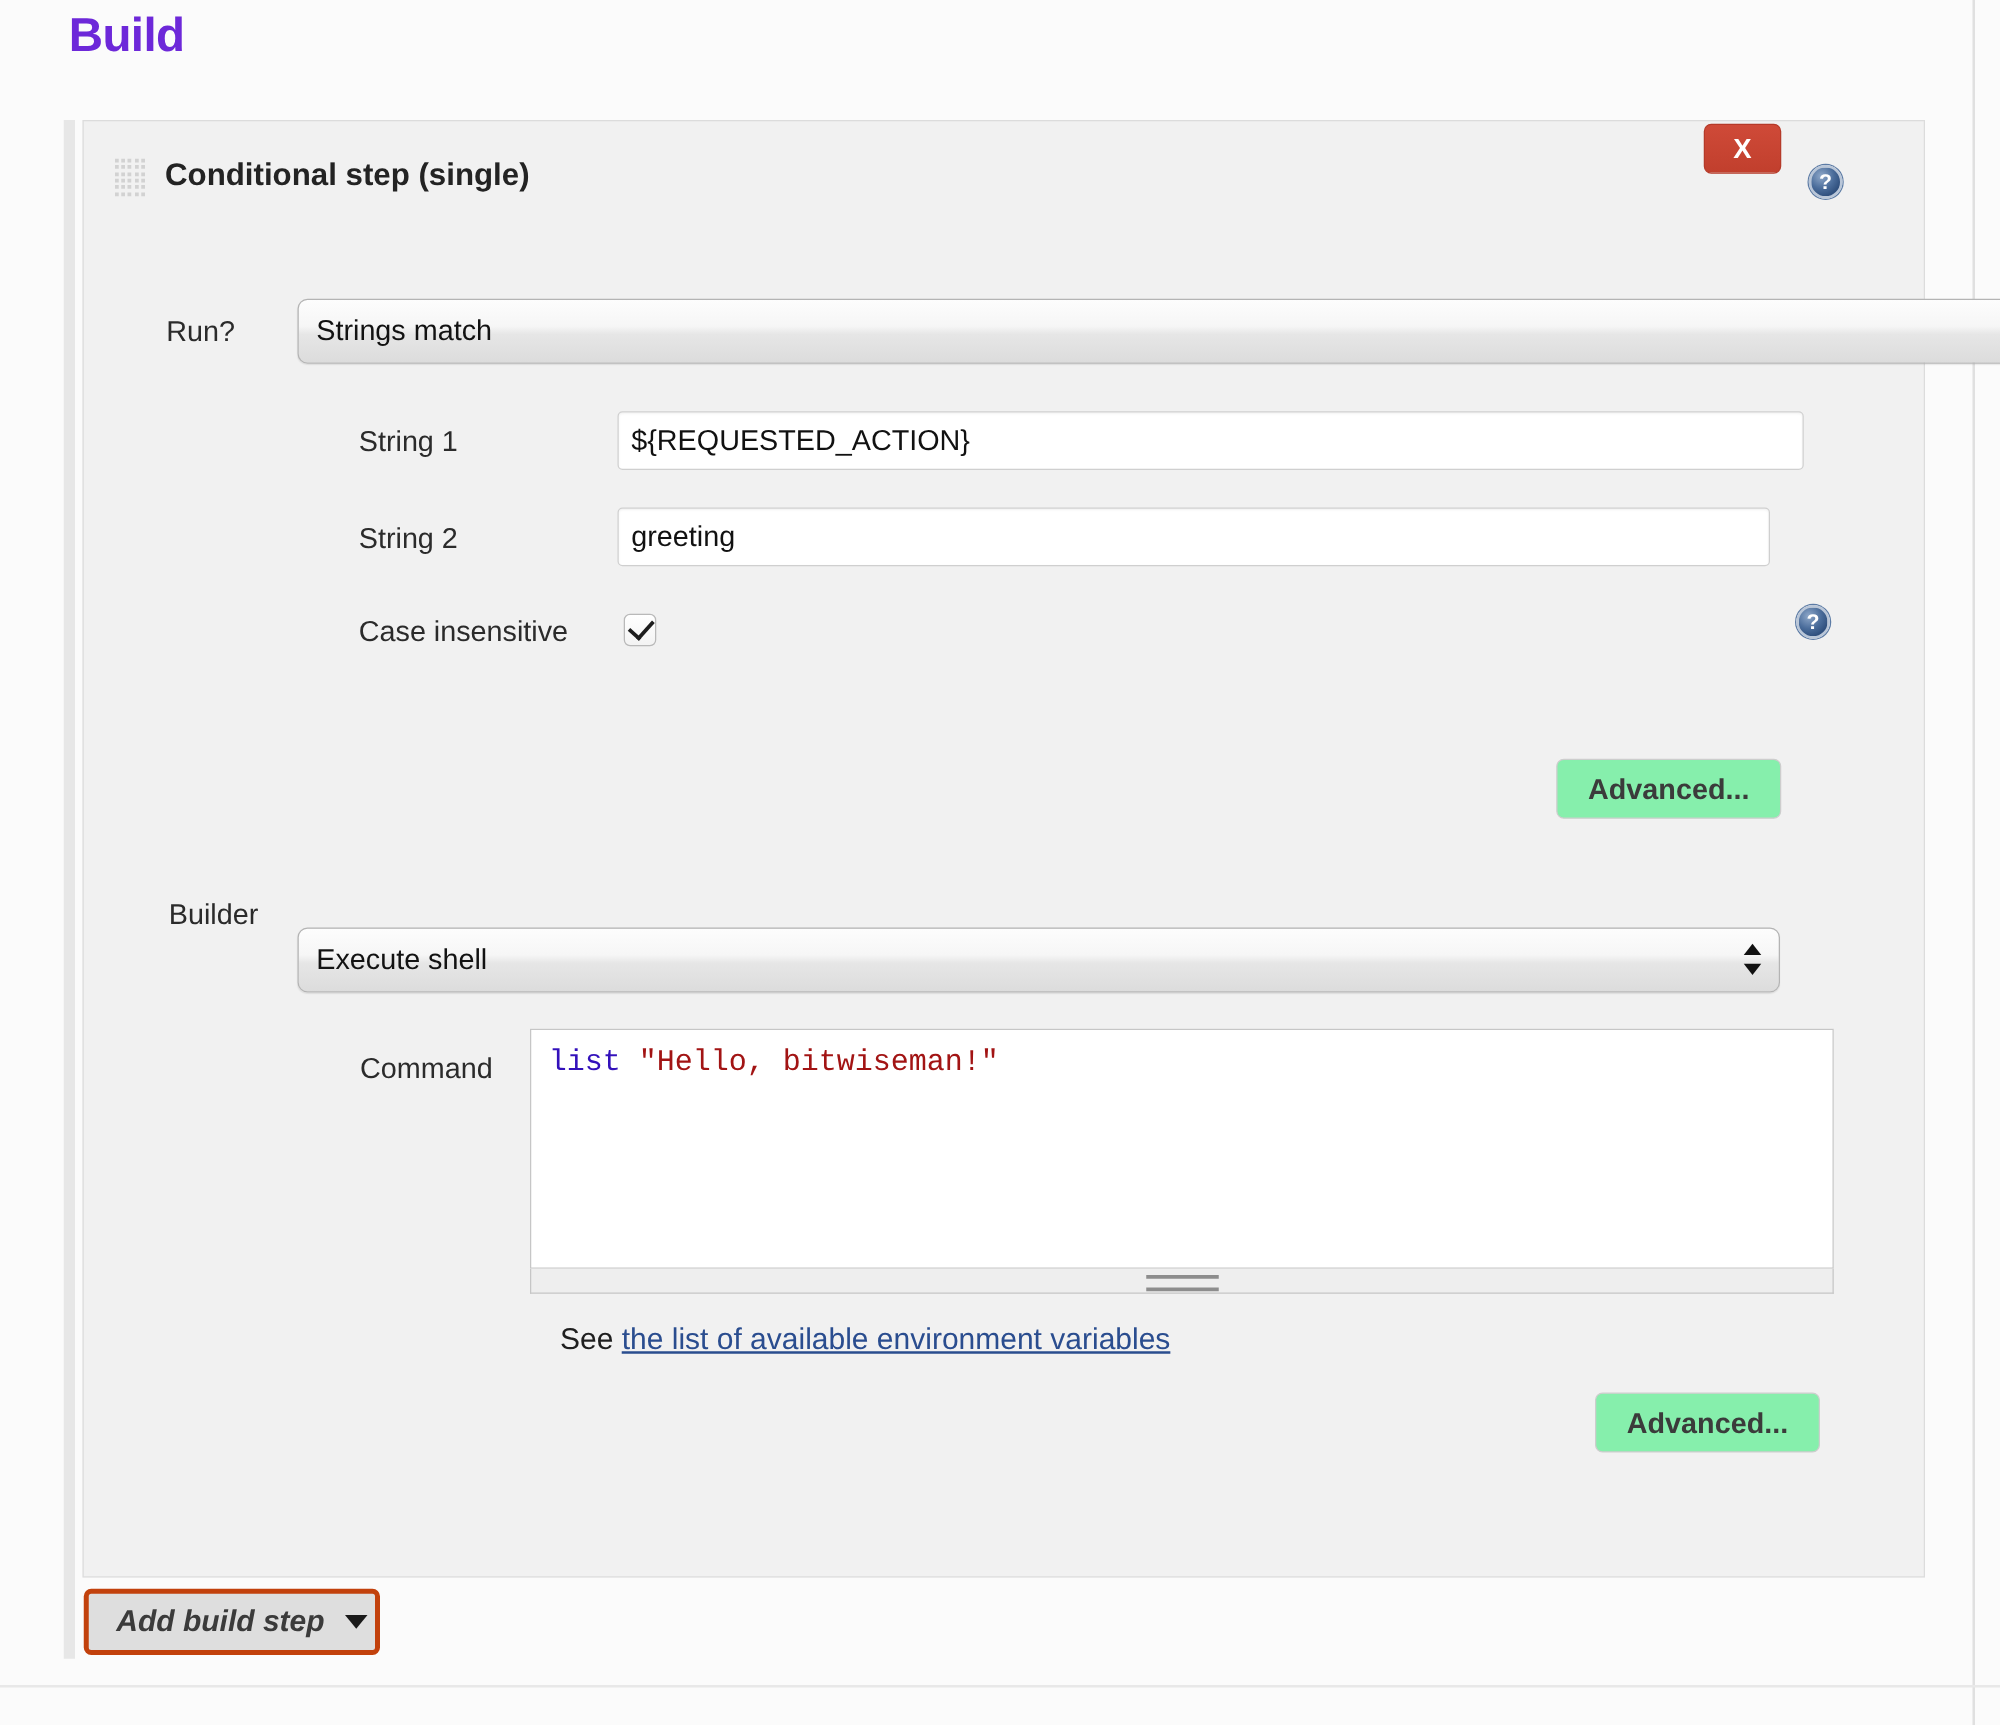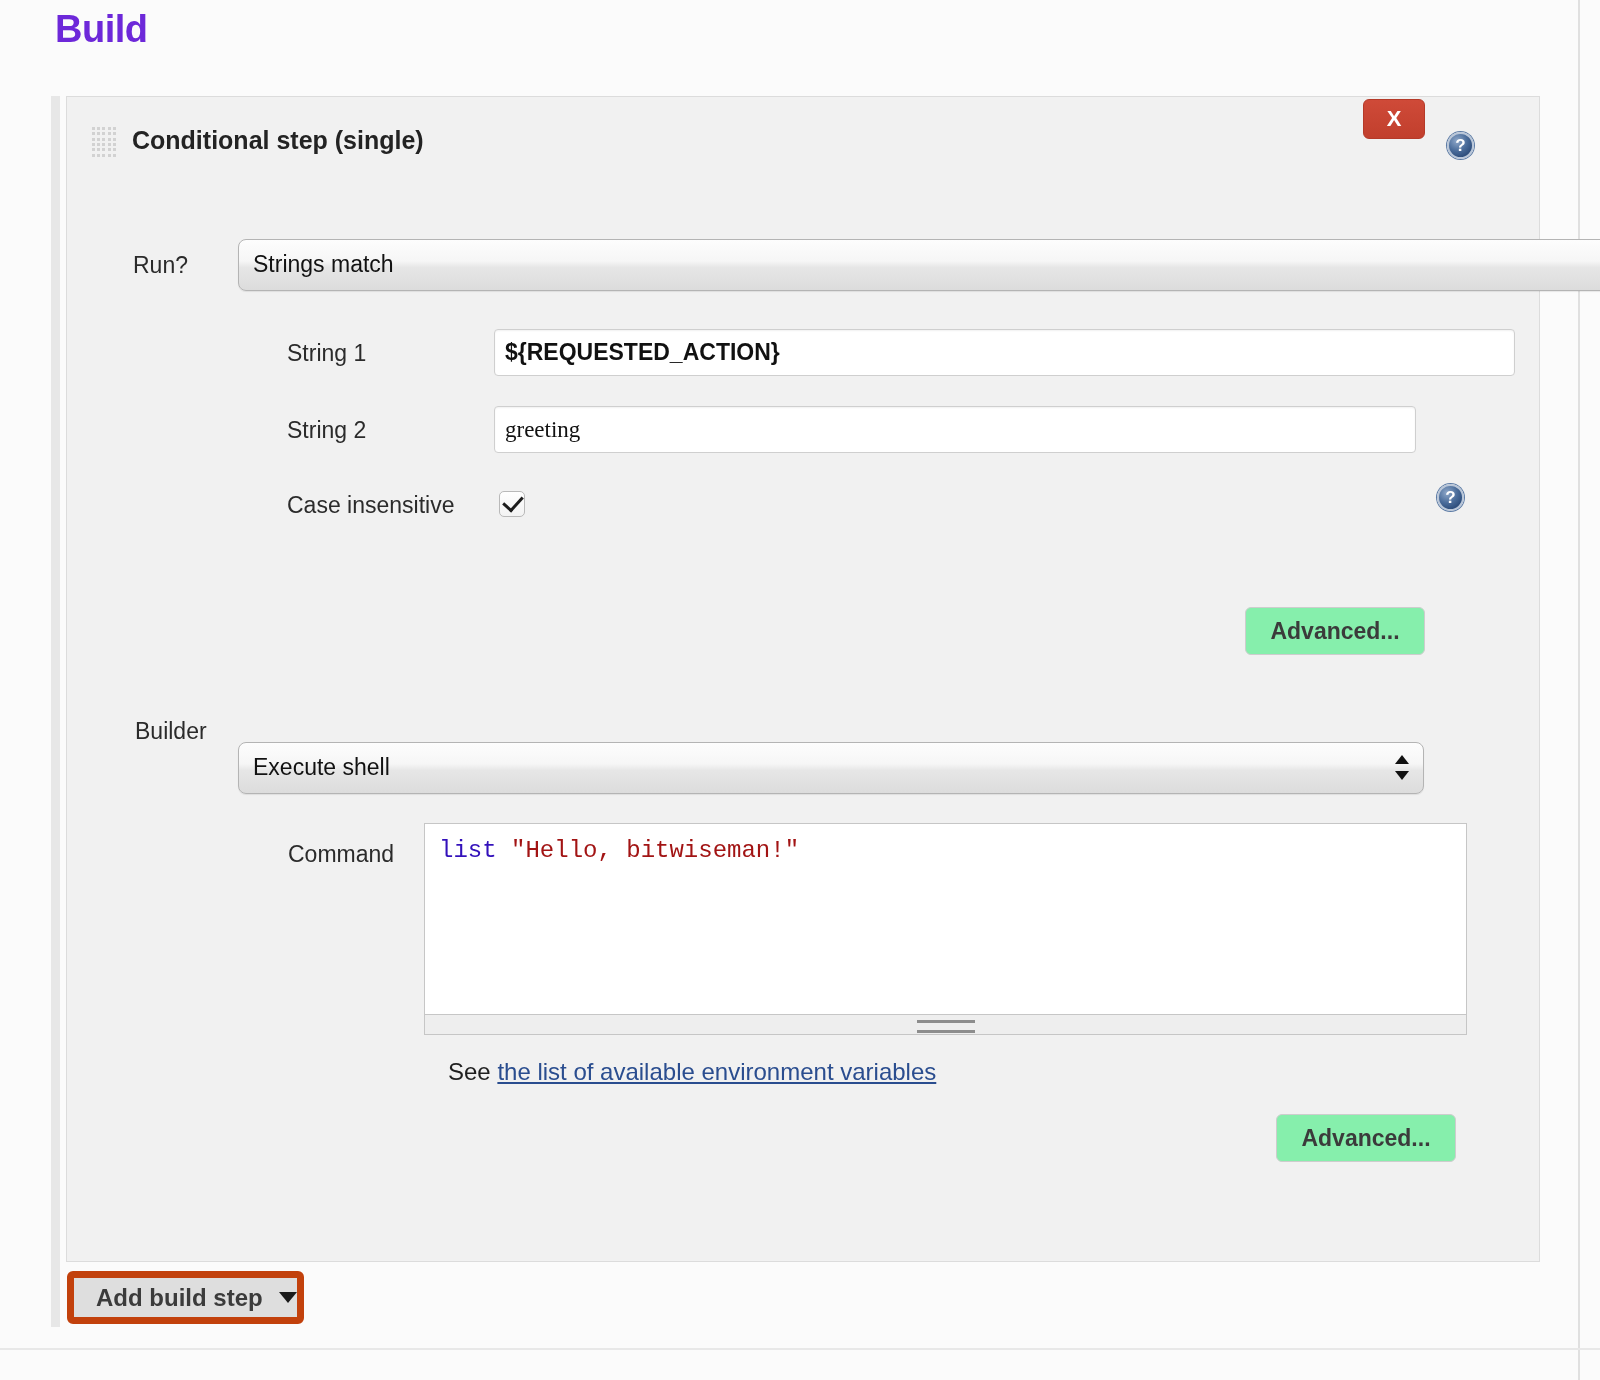--- a/index.html
+++ b/index.html
@@ -198,22 +198,22 @@
     border: 1px solid #cfcfcf;
     border-radius: 4px;
     box-shadow: inset 0 1px 2px rgba(0,0,0,0.06);
     box-sizing: border-box;
     font-family: "Liberation Sans", sans-serif;
     font-size: 23px;
     color: #111111;
     padding: 0 10px;
     outline: none;
   }
-  .inp-string1 { left: 494px; top: 329px; width: 1021px; font-weight: bold; }
-  .inp-string2 { left: 494px; top: 406px; width: 922px; font-family: Liberation Serif, serif; }
+  .inp-string1 { left: 494px; top: 329px; width: 949px; }
+  .inp-string2 { left: 494px; top: 406px; width: 922px; }
 
   
   .checkbox {
     position: absolute;
     left: 499px;
     top: 491px;
     width: 26px;
     height: 26px;
     border: 1px solid #b9b9b9;
     border-radius: 5px;
@@ -318,26 +318,27 @@
   }
 
   
   .add-step-button {
     position: absolute;
     left: 67px;
     top: 1271px;
     width: 237px;
     height: 53px;
     background: #dedede;
-    border: 7px solid #c2410c;
+    border: 4px solid #c2410c;
     border-radius: 6px;
     box-sizing: border-box;
     display: flex;
     align-items: center;
     cursor: pointer;
+    font-style: italic;
   }
   .add-step-button .label {
     margin-left: 22px;
     font-size: 24px;
     font-weight: bold;
     color: #3b3b3b;
   }
   .add-step-button .caret {
     margin-left: 16px;
     width: 0; height: 0;

